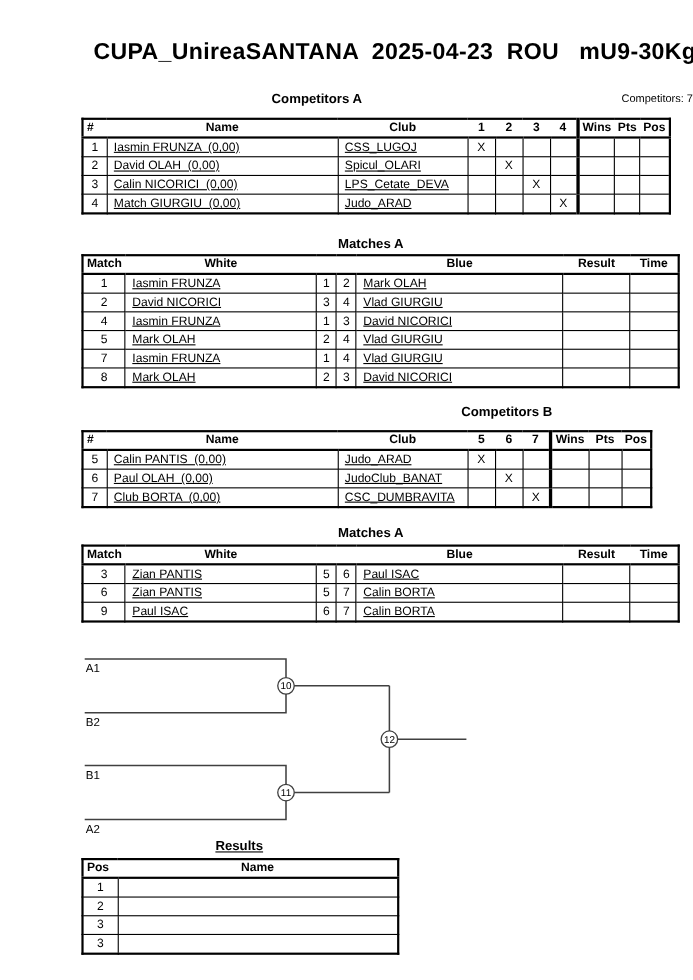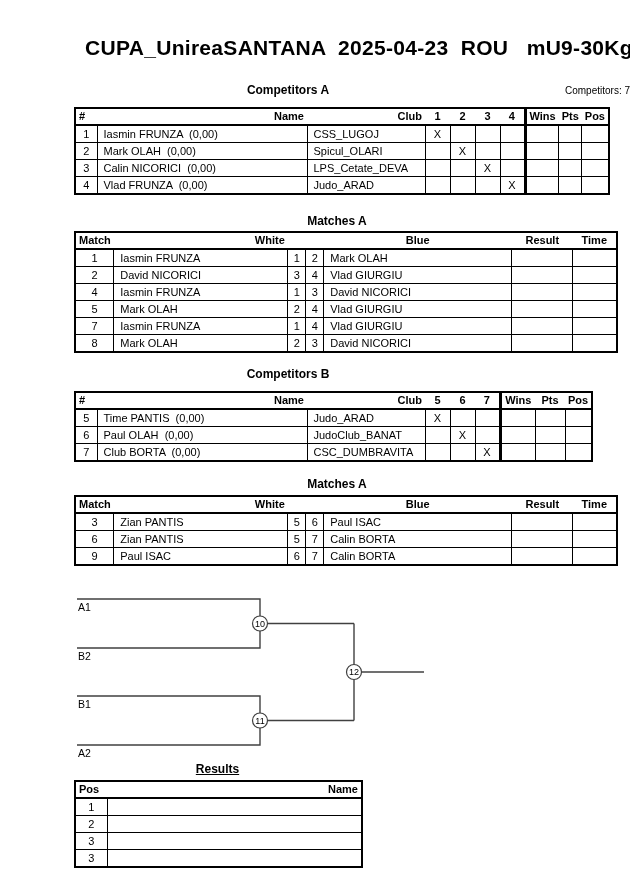--- a/index.html
+++ b/index.html
@@ -12,21 +12,21 @@
     font-size:21px; font-weight:bold; letter-spacing:0.3px;
     line-height:24px; white-space:pre;
   }
   .subhead { position:relative; margin-top:23px; width:630px; height:14px; }
   .section-label {
     font-size:12px; font-weight:bold; line-height:14px; text-align:center;
   }
   .lbl-comp   { margin-left:30px; width:428px; }
   .lbl-match  { margin-top:19px; margin-left:30px; width:526px; }
   .lbl-match2 { margin-top:15px; margin-left:30px; width:526px; }
-  .lbl-compb  { margin-top:14px; margin-left:30px; width:428px; }
+  .lbl-compb  { margin-top:14px; margin-left:30px; width:428px;text-align:right; }
   .lbl-results{ margin-top:0;   margin-left:30px; width:287px;text-decoration:underline; }
   .comp-count { position:absolute; right:44px; top:2px; font-size:10px; font-weight:normal; }
 
   table.sheet {
     border-collapse:collapse; table-layout:fixed; margin-left:30px;
     border:2px solid #000;
   }
   table.sheet td {
     border:1px solid #000; height:16px; font-size:11px;
     padding:0 3px; overflow:hidden; white-space:pre; line-height:16px;
@@ -37,22 +37,22 @@
     height:15px; font-size:11px; font-weight:bold; padding:0 3px;
     line-height:15px; white-space:pre; overflow:hidden;
   }
   .t-a  { margin-top:10px; }
   .t-ma { margin-top:3px; }
   .t-b  { margin-top:10px; }
   .t-mb { margin-top:4px; }
   .t-r  { margin-top:4px; }
   .al  { text-align:left; }
   .ctr { text-align:center; }
-  .pad6 { padding-left:6px !important; }
-  th.dv-l   { border-left:1px solid #000;text-align:right; }
+  .pad6 { padding-left:6px !important;text-decoration:underline; }
+  th.dv-l   { border-left:1px solid #000; }
   .thick-l  { border-left:3px solid #000 !important; }
   svg.bracket { display:block; margin-top:0; }
 </style>
 </head>
 <body>
 
 <div class="page">
 
   <div class="title">CUPA_UnireaSANTANA  2025-04-23  ROU   mU9-30Kg</div>
 
@@ -98,21 +98,21 @@
           <td class="ctr"></td>
           <td class="ctr"></td>
           <td class="ctr"></td>
           <td class="ctr thick-l"></td>
           <td class="ctr"></td>
           <td class="ctr"></td>
         </tr>
 
         <tr>
           <td class="ctr">2</td>
-          <td class="al pad6">Mark OLAH  (0,00)</td>
+          <td class="al pad6">David OLAH  (0,00)</td>
           <td class="al pad6">Spicul_OLARI</td>
           <td class="ctr"></td>
           <td class="ctr">X</td>
           <td class="ctr"></td>
           <td class="ctr"></td>
           <td class="ctr thick-l"></td>
           <td class="ctr"></td>
           <td class="ctr"></td>
         </tr>
 
@@ -124,21 +124,21 @@
           <td class="ctr"></td>
           <td class="ctr">X</td>
           <td class="ctr"></td>
           <td class="ctr thick-l"></td>
           <td class="ctr"></td>
           <td class="ctr"></td>
         </tr>
 
         <tr>
           <td class="ctr">4</td>
-          <td class="al pad6">Vlad FRUNZA  (0,00)</td>
+          <td class="al pad6">Match GIURGIU  (0,00)</td>
           <td class="al pad6">Judo_ARAD</td>
           <td class="ctr"></td>
           <td class="ctr"></td>
           <td class="ctr"></td>
           <td class="ctr">X</td>
           <td class="ctr thick-l"></td>
           <td class="ctr"></td>
           <td class="ctr"></td>
         </tr>
       </tbody>
@@ -255,21 +255,21 @@
         <th class="ctr">7</th>
         <th class="ctr thick-l">Wins</th>
         <th class="ctr">Pts</th>
         <th class="ctr">Pos</th>
       </tr>
     </thead>
     <tbody>
 
         <tr>
           <td class="ctr">5</td>
-          <td class="al pad6">Time PANTIS  (0,00)</td>
+          <td class="al pad6">Calin PANTIS  (0,00)</td>
           <td class="al pad6">Judo_ARAD</td>
           <td class="ctr">X</td>
           <td class="ctr"></td>
           <td class="ctr"></td>
           <td class="ctr thick-l"></td>
           <td class="ctr"></td>
           <td class="ctr"></td>
         </tr>
 
         <tr>

